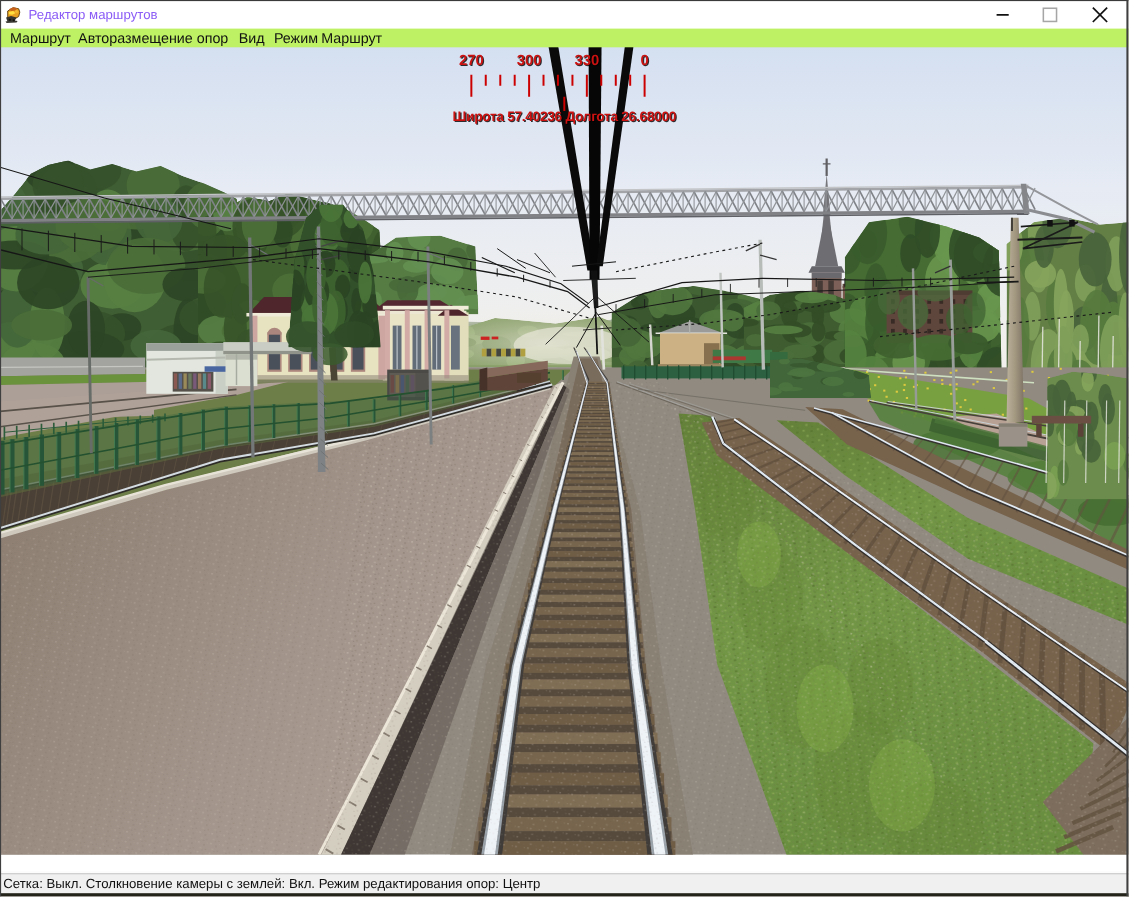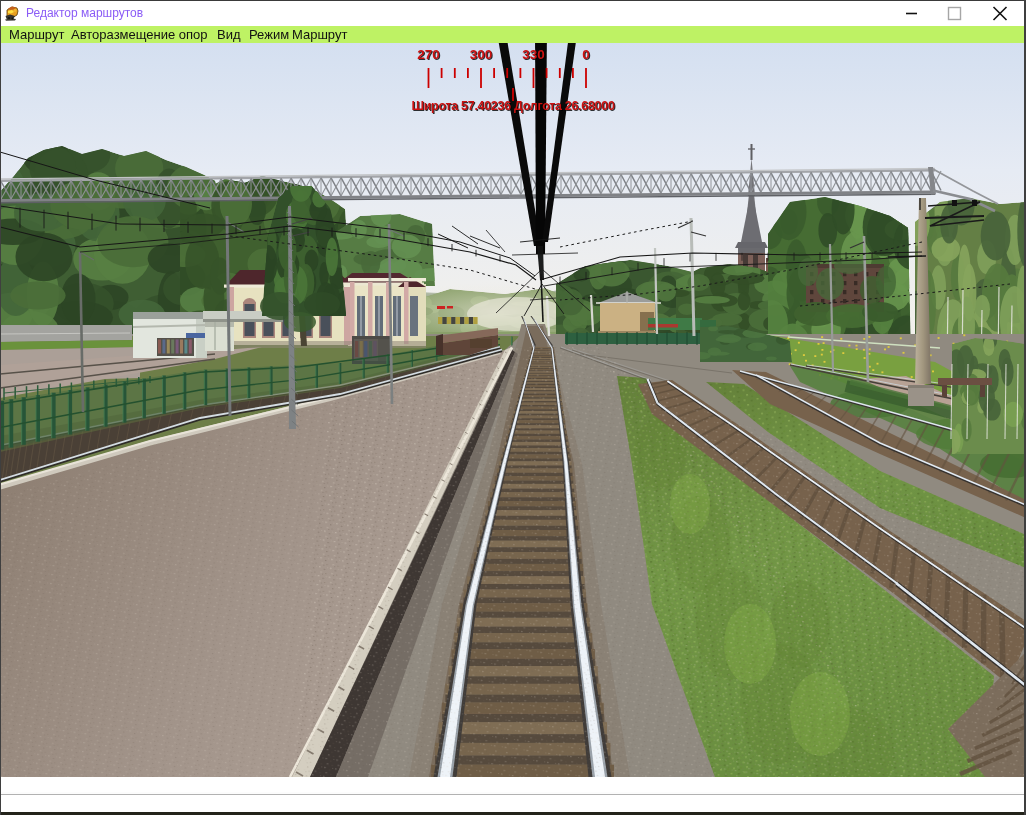--- a/index.html
+++ b/index.html
@@ -1801,15 +1801,16 @@
 <div id="menubar">
 <span style="left:9px">Маршрут</span>
 <span style="left:71px">Авторазмещение опор</span>
 <span style="left:217px">Вид</span>
 <span style="left:249px">Режим</span>
 <span style="left:292px">Маршрут</span>
 </div>
 <div id="status">
     <div id="sline1"></div>
     <div id="sline2"></div>
+    <div id="sbar">Сетка: Выкл. Столкновение камеры с землей: Вкл. Режим редактирования опор: Центр</div>
   </div>
 <div id="bstrip"></div>
 <div id="lborder"></div>
 <div id="rborder"></div>
 </body></html>

